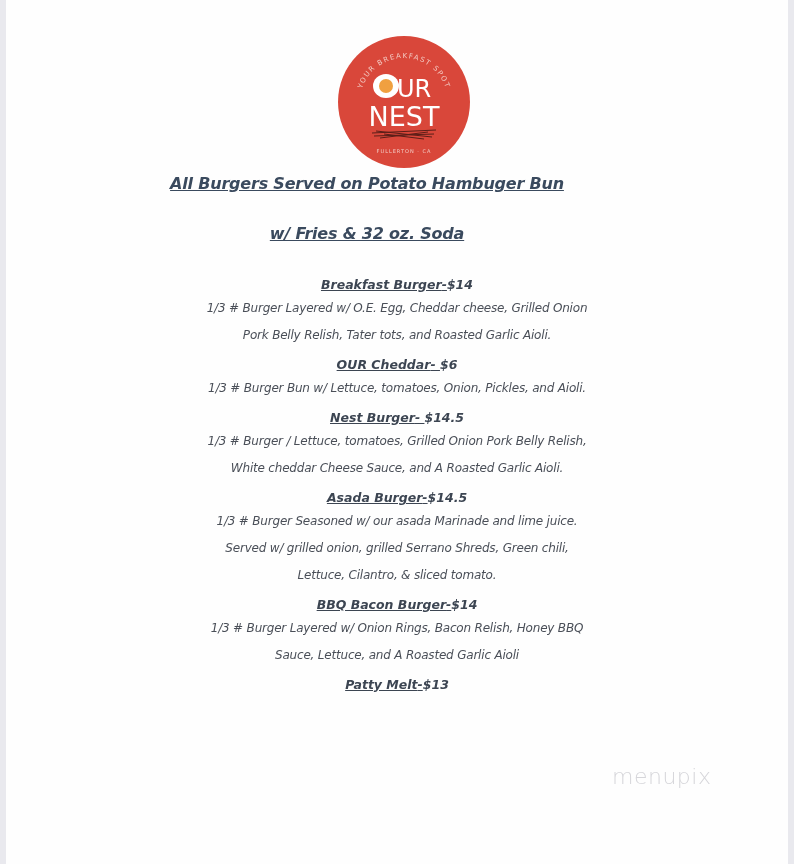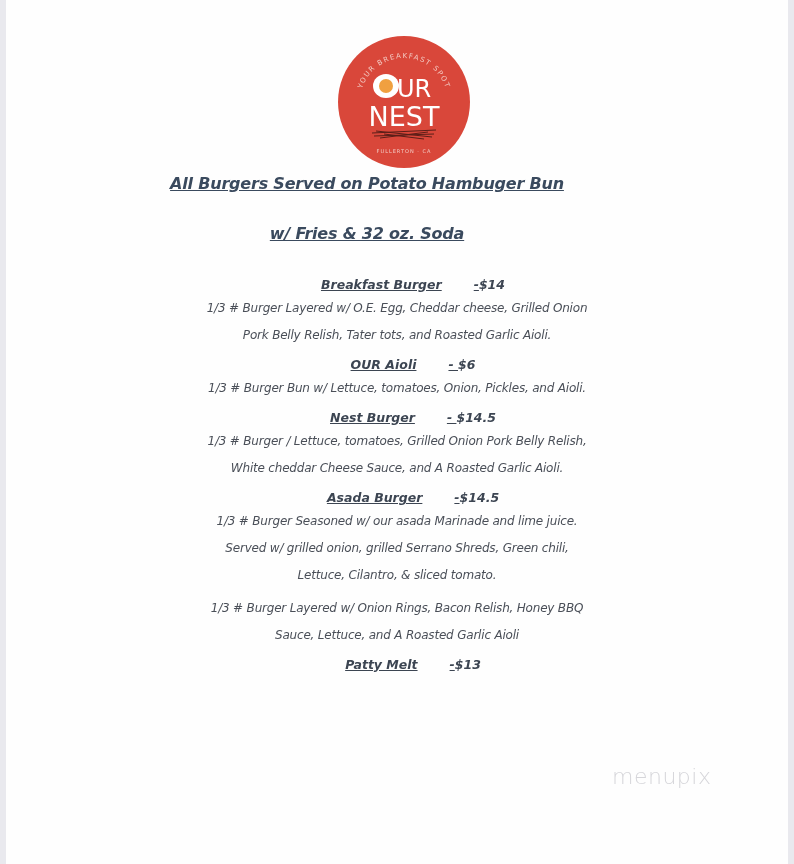--- a/index.html
+++ b/index.html
@@ -25,21 +25,21 @@
       letter-spacing: -0.2px;
     }
     .h1 { top: 174px; }
     .h2 { top: 224px; }
     .items { position: absolute; left: 0; top: 275px; width: 782px; text-align: center; }
     .item { margin-bottom: 6px; }
     .item-title {
       font-family: "DejaVu Sans", sans-serif; font-style: italic; font-weight: bold;
       font-size: 12.5px; color: #3c4552; line-height: 20px;
     }
-    .item-name { text-decoration: underline; margin-left: 32px; }
+    .item-name { text-decoration: underline; }
     .item-desc {
       font-family: "DejaVu Sans", sans-serif; font-style: italic;
       font-size: 12px; color: #4a4f58; line-height: 27px;
       white-space: pre-line; letter-spacing: -0.2px;
     }
     .watermark {
       position: absolute; left: 562px; top: 764px;
       font-family: "DejaVu Sans", sans-serif; font-size: 22px; color: #d6d6da;
       letter-spacing: 0.5px; font-weight: 300; margin-left: 44px;
     }
@@ -78,35 +78,36 @@
   <div class="heading h1">All Burgers Served on Potato Hambuger Bun</div>
   <div class="heading h2">w/ Fries &amp; 32 oz. Soda</div>
 
   <div class="items">
     <div class="item">
       <div class="item-title"><span class="item-name">Breakfast Burger</span><span class="item-name">-</span><span>$14</span></div>
       <div class="item-desc">1/3 # Burger Layered w/ O.E. Egg, Cheddar cheese, Grilled Onion
 Pork Belly Relish, Tater tots, and Roasted Garlic Aioli.</div>
     </div>
     <div class="item">
-      <div class="item-title"><span class="item-name">OUR Aioli</span><span class="item-name">- </span><span>$6</span></div>
+      <div class="item-title"><span class="item-name">OUR Cheddar</span><span class="item-name">- </span><span>$6</span></div>
       <div class="item-desc">1/3 # Burger Bun w/ Lettuce, tomatoes, Onion, Pickles, and Aioli.</div>
     </div>
     <div class="item">
       <div class="item-title"><span class="item-name">Nest Burger</span><span class="item-name">- </span><span>$14.5</span></div>
       <div class="item-desc">1/3 # Burger / Lettuce, tomatoes, Grilled Onion Pork Belly Relish,
 White cheddar Cheese Sauce, and A Roasted Garlic Aioli.</div>
     </div>
     <div class="item">
       <div class="item-title"><span class="item-name">Asada Burger</span><span class="item-name">-</span><span>$14.5</span></div>
       <div class="item-desc">1/3 # Burger Seasoned w/ our asada Marinade and lime juice.
 Served w/ grilled onion, grilled Serrano Shreds, Green chili,
 Lettuce, Cilantro, &amp; sliced tomato.</div>
     </div>
     <div class="item">
+      <div class="item-title"><span class="item-name">BBQ Bacon Burger</span><span class="item-name">-</span><span>$14</span></div>
       <div class="item-desc">1/3 # Burger Layered w/ Onion Rings, Bacon Relish, Honey BBQ
 Sauce, Lettuce, and A Roasted Garlic Aioli</div>
     </div>
     <div class="item">
       <div class="item-title"><span class="item-name">Patty Melt</span><span class="item-name">-</span><span>$13</span></div>
     </div>
   </div>
 
   <div class="watermark">menupix</div>
 </div>

